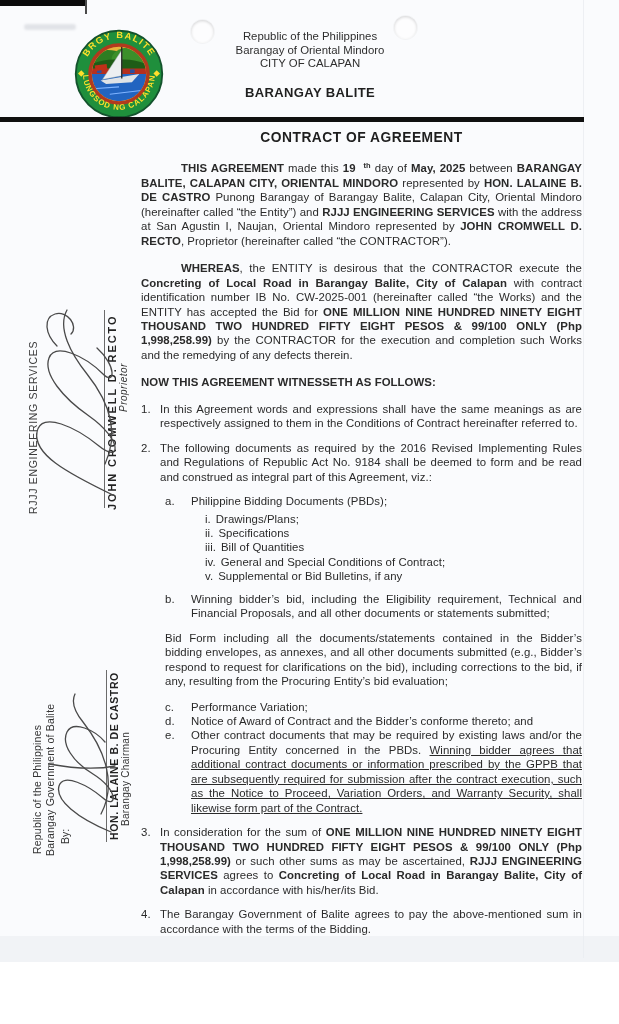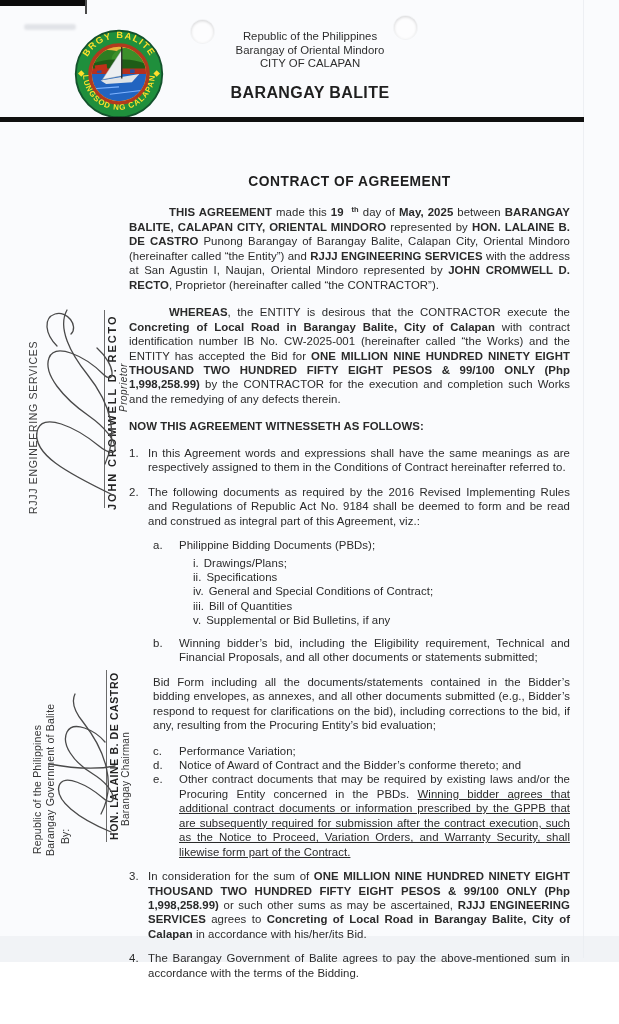--- a/index.html
+++ b/index.html
@@ -12,25 +12,25 @@
   .crease{position:absolute;left:583px;top:0;width:1px;height:958px;background:rgba(90,100,130,.08);}
   .band-gray{position:absolute;left:0;top:936px;width:619px;height:26px;background:#e9ecf1;opacity:.55;}
   .band-white{position:absolute;left:0;top:962px;width:619px;height:62px;background:#fff;}
   .hole{position:absolute;width:23px;height:23px;border-radius:50%;background:#fdfdfe;
         box-shadow:inset 0 1px 3px rgba(0,0,0,.16), inset 0 -1px 1px rgba(255,255,255,.9), 0 0 0 1px rgba(0,0,0,.03);}
   #hole1{left:191px;top:20px;} #hole2{left:394px;top:16px;}
   .rule{position:absolute;left:0;top:117px;width:584px;height:5px;background:#101010;}
 
   
   .hdr{position:absolute;left:170px;top:30px;width:280px;text-align:center;line-height:13.5px;font-size:11.4px;color:#2e2e2e;}
-  .hdr .brgy{margin-top:15px;font-weight:700;font-size:16px;letter-spacing:.4px;color:#1f1f1f;}
+  .hdr .brgy{margin-top:15px;font-weight:700;font-size:13px;letter-spacing:.4px;color:#1f1f1f;}
   .seal{position:absolute;left:73px;top:28px;width:92px;height:92px;}
 
   
-  .body-col{position:absolute;left:129px;top:131px;width:441px;font-size:11.4px;line-height:14.45px;text-align:justify;letter-spacing:.05px;color:#2a2a2a;margin-top:44px;}
+  .body-col{position:absolute;left:141px;top:131px;width:441px;font-size:11.4px;line-height:14.45px;text-align:justify;letter-spacing:.05px;color:#2a2a2a;}
   .doc-title{text-align:center;font-weight:700;font-size:13.8px;letter-spacing:.5px;color:#1e1e1e;margin:0 0 14px 0;}
   p.para{margin:0 0 13px 0;text-indent:40px;}
   .witness{text-align:left;font-weight:700;margin:1px 0 12px 0;}
   .b{font-weight:700;}
   .bu{font-weight:400;text-decoration:underline;}
   .bsup{font-weight:700;font-size:7.5px;vertical-align:4px;letter-spacing:0;padding-left:8px;}
   .item{display:flex;margin:0 0 10px 0;}
   .item .mk{flex:0 0 19px;}
   .item .tx{flex:1;text-align:justify;}
   .item-l{margin-left:24px;}
@@ -146,26 +146,26 @@
     <div class="romans">
       <div class="rrow">
           <span class="mk">i.</span>
           <span>Drawings/Plans;</span>
         </div>
       <div class="rrow">
           <span class="mk">ii.</span>
           <span>Specifications</span>
         </div>
       <div class="rrow">
+          <span class="mk">iii.</span>
+          <span>Bill of Quantities</span>
+        </div>
+      <div class="rrow">
           <span class="mk">iv.</span>
           <span>General and Special Conditions of Contract;</span>
-        </div>
-      <div class="rrow">
-          <span class="mk">iii.</span>
-          <span>Bill of Quantities</span>
         </div>
       <div class="rrow">
           <span class="mk">v.</span>
           <span>Supplemental or Bid Bulletins, if any</span>
         </div>
     </div>
 
     <div class="item item-l">
       <span class="mk">b.</span>
       <span class="tx">Winning bidder’s bid, including the Eligibility requirement, Technical and Financial Proposals, and all other documents or statements submitted;</span>

